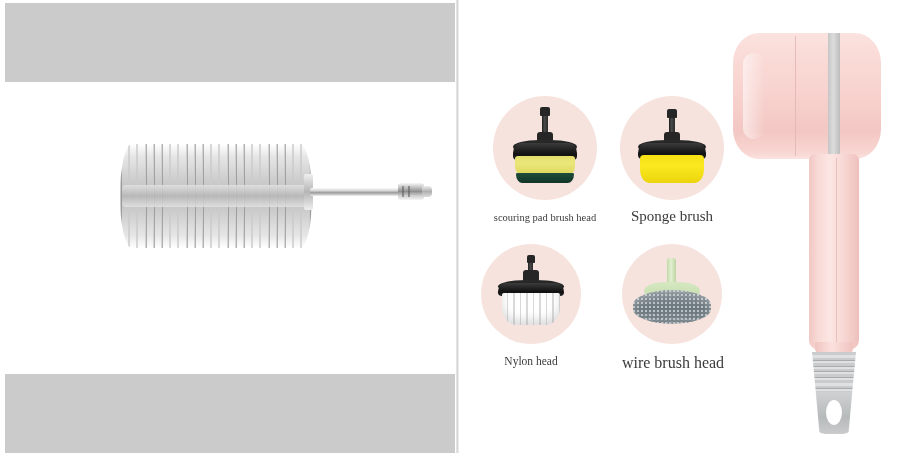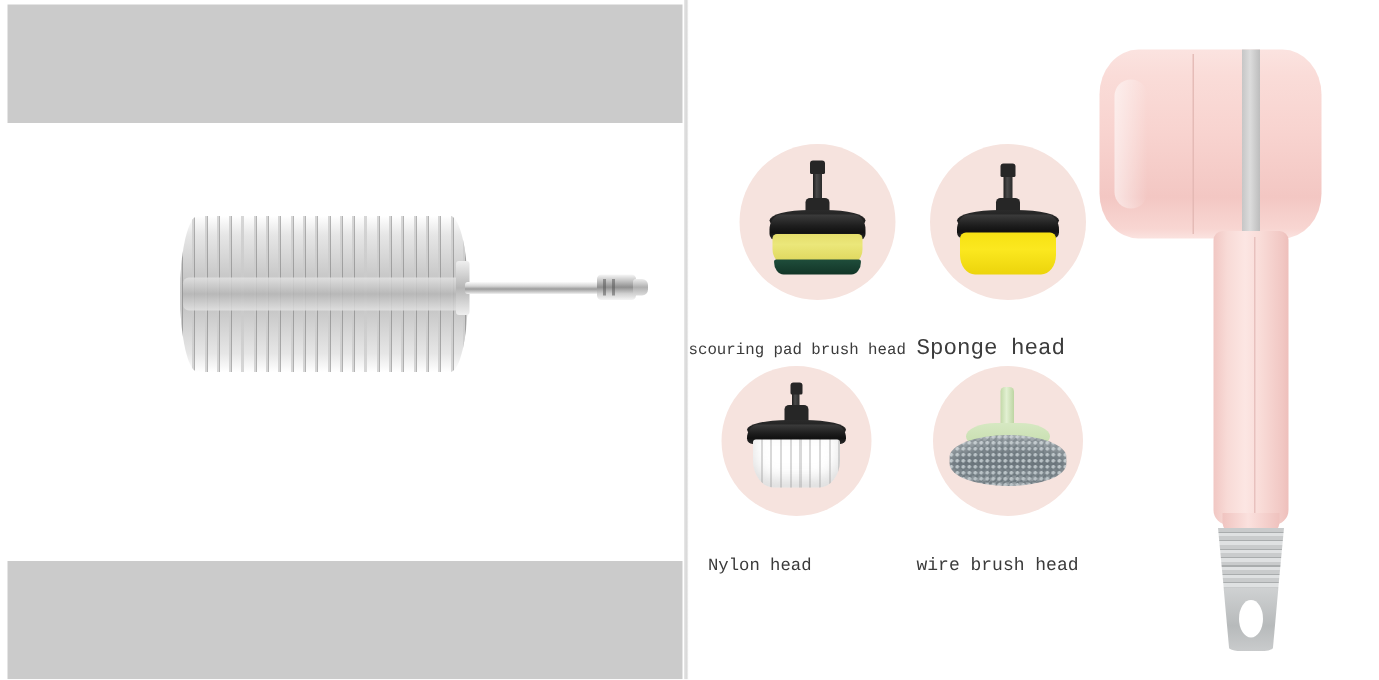--- a/index.html
+++ b/index.html
@@ -174,38 +174,38 @@
 
   .head-item { position: absolute; }
   .head-circle {
     position: absolute;
     border-radius: 50%;
     background: #f6e3de;
     overflow: hidden;
   }
   .head-label {
     position: absolute;
+    text-align: center;
     color: #3b3b3b;
     white-space: nowrap;
-    font-family: Liberation Mono, monospace;
-    margin-top: 16px;
+    font-family: Liberation Serif, serif;
   }
 
   
   .item-scouring .head-circle { left: 34px; top: 96px; width: 104px; height: 104px; }
   .item-scouring .head-label  { left: 0px;  top: 212px; width: 172px; font-size: 10.5px; }
 
   .item-sponge .head-circle { left: 161px; top: 96px; width: 104px; height: 104px; }
   .item-sponge .head-label  { left: 152px; top: 208px; width: 122px; font-size: 15px; }
 
   .item-nylon .head-circle { left: 22px; top: 244px; width: 100px; height: 100px; }
   .item-nylon .head-label  { left: 13px; top: 355px; width: 118px; font-size: 11.5px; }
 
   .item-wire .head-circle { left: 163px; top: 244px; width: 100px; height: 100px; }
-  .item-wire .head-label  { left: 152px; top: 354px; width: 124px; font-size: 12px; }
+  .item-wire .head-label  { left: 152px; top: 354px; width: 124px; font-size: 16px; }
   .bh-stem {
     position: absolute;
     background: linear-gradient(to right, #1d1d1d, #4a4a4a 40%, #2b2b2b);
     border-radius: 2px;
   }
   .bh-stem-tip {
     position: absolute;
     background: #262626;
     border-radius: 2px 2px 1px 1px;
   }
@@ -420,21 +420,21 @@
 
     <div class="head-item item-sponge">
       <div class="head-circle">
         <div class="bh-stem" style="left:49px; top:18px; width:6px; height:30px;"></div>
         <div class="bh-stem-tip" style="left:47px; top:13px; width:10px; height:9px;"></div>
         <div class="bh-stem-tip" style="left:44px; top:36px; width:16px; height:12px; border-radius:3px;"></div>
         <div class="bh-cap-rim" style="left:18px; top:44px; width:68px; height:14px;"></div>
         <div class="bh-cap" style="left:18px; top:47px; width:68px; height:16px;"></div>
         <div class="bh-sponge-bright" style="left:20px; top:59px; width:64px; height:28px;"></div>
       </div>
-      <div class="head-label">Sponge head</div>
+      <div class="head-label">Sponge brush</div>
     </div>
 
     <div class="head-item item-nylon">
       <div class="head-circle">
         <div class="bh-stem" style="left:47px; top:16px; width:5px; height:20px;"></div>
         <div class="bh-stem-tip" style="left:46px; top:11px; width:8px; height:8px;"></div>
         <div class="bh-stem-tip" style="left:42px; top:26px; width:16px; height:14px; border-radius:3px;"></div>
         <div class="bh-cap-rim" style="left:17px; top:36px; width:66px; height:13px;"></div>
         <div class="bh-cap" style="left:17px; top:39px; width:66px; height:13px;"></div>
         <div class="bh-bristles" style="left:21px; top:49px; width:58px; height:32px;"></div>

